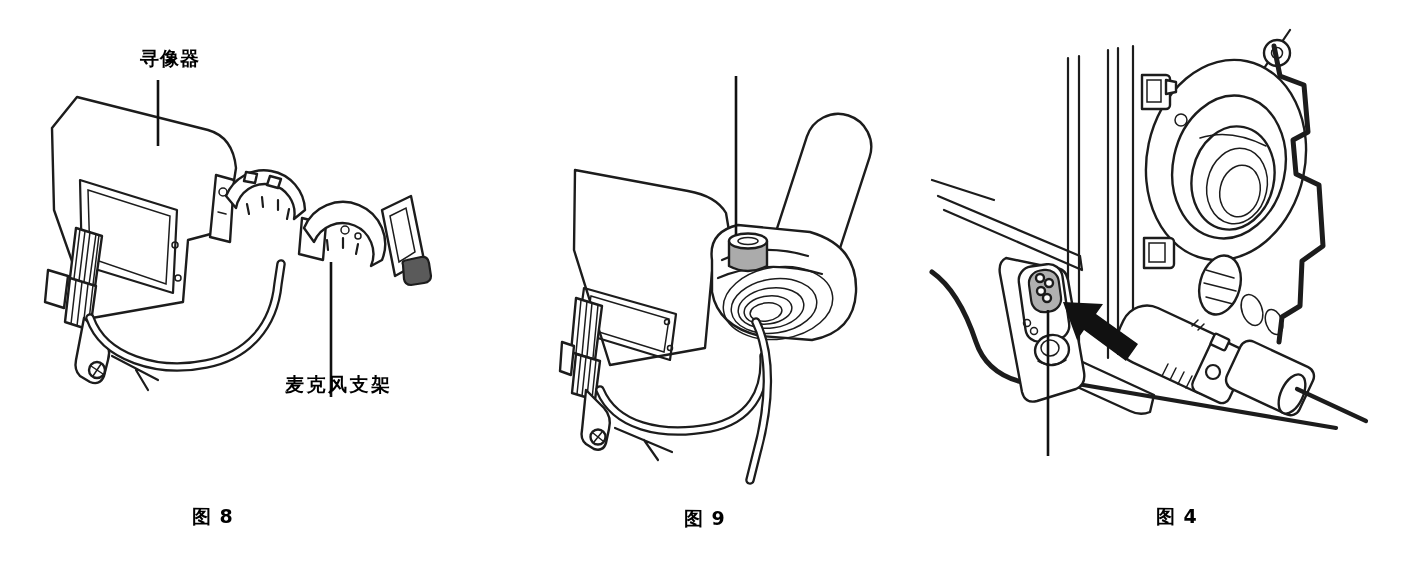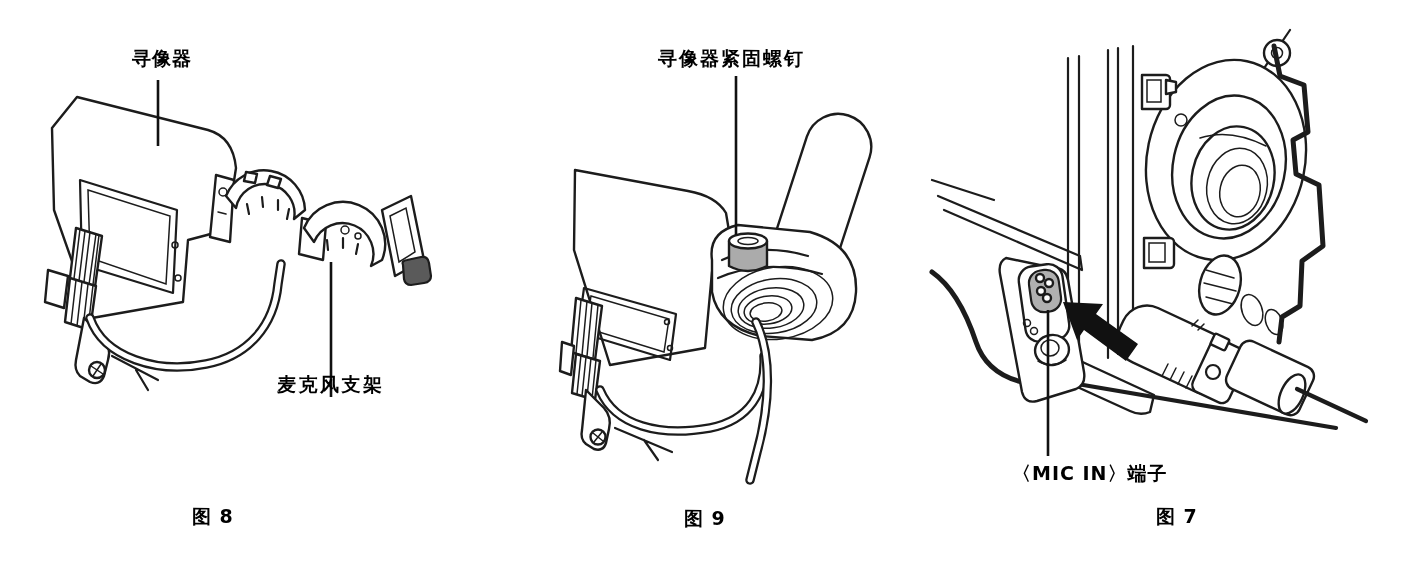--- a/index.html
+++ b/index.html
@@ -3,21 +3,21 @@
 <meta charset="utf-8">
 <style>
   html,body{margin:0;padding:0;background:#fff;}
   .stage{
     position:relative;width:1420px;height:588px;background:#ffffff;overflow:hidden;
     font-family:"DejaVu Sans","Liberation Sans",sans-serif;color:#000;
   }
   .stage svg{position:absolute;overflow:visible;}
   .label{
     position:absolute;font-weight:bold;font-size:19px;letter-spacing:1px;
-    white-space:nowrap;color:#000;
+    white-space:nowrap;color:#000;margin-left:8px;
   }
   .caption{
     position:absolute;font-weight:bold;font-size:19px;letter-spacing:1px;
     white-space:nowrap;color:#000;
   }
   
   .fw{fill:#ffffff;stroke:#1c1c1c;stroke-width:2.4;stroke-linejoin:round;stroke-linecap:round;}
   .ln{fill:none;stroke:#1c1c1c;stroke-width:2.2;stroke-linejoin:round;stroke-linecap:round;}
   .tn{fill:none;stroke:#1c1c1c;stroke-width:1.5;stroke-linecap:round;}
   .tk{fill:none;stroke:#1c1c1c;stroke-width:5;stroke-linejoin:round;stroke-linecap:round;}
@@ -191,23 +191,21 @@
       <path class="tk2" d="M367,369 L436,401"></path>
     </g>
     <polygon points="133,282 173,284 166,294 208,324 196,341 154,310 147,320" fill="#111111"></polygon>
     <line class="leader" x1="118" y1="290" x2="118" y2="436"></line>
   </svg>
 
   <div class="label" style="left:132px;top:46px">寻像器</div>
 
   <div class="label" style="left:277px;top:372px;letter-spacing:2.5px">麦克风支架</div>
 
-  <div class="label" style="left:658px;top:46px;letter-spacing:2px">寻像器紧固螺钉</div>
-
-  <div class="label" style="left:1012px;top:461px">〈MIC IN〉端子</div>
+
 
   <div class="caption" style="left:192px;top:504px">图 8</div>
 
   <div class="caption" style="left:684px;top:506px">图 9</div>
 
-  <div class="caption" style="left:1156px;top:504px">图 7</div>
+  <div class="caption" style="left:1156px;top:504px">图 4</div>
 
 </div>
 
 </body></html>

